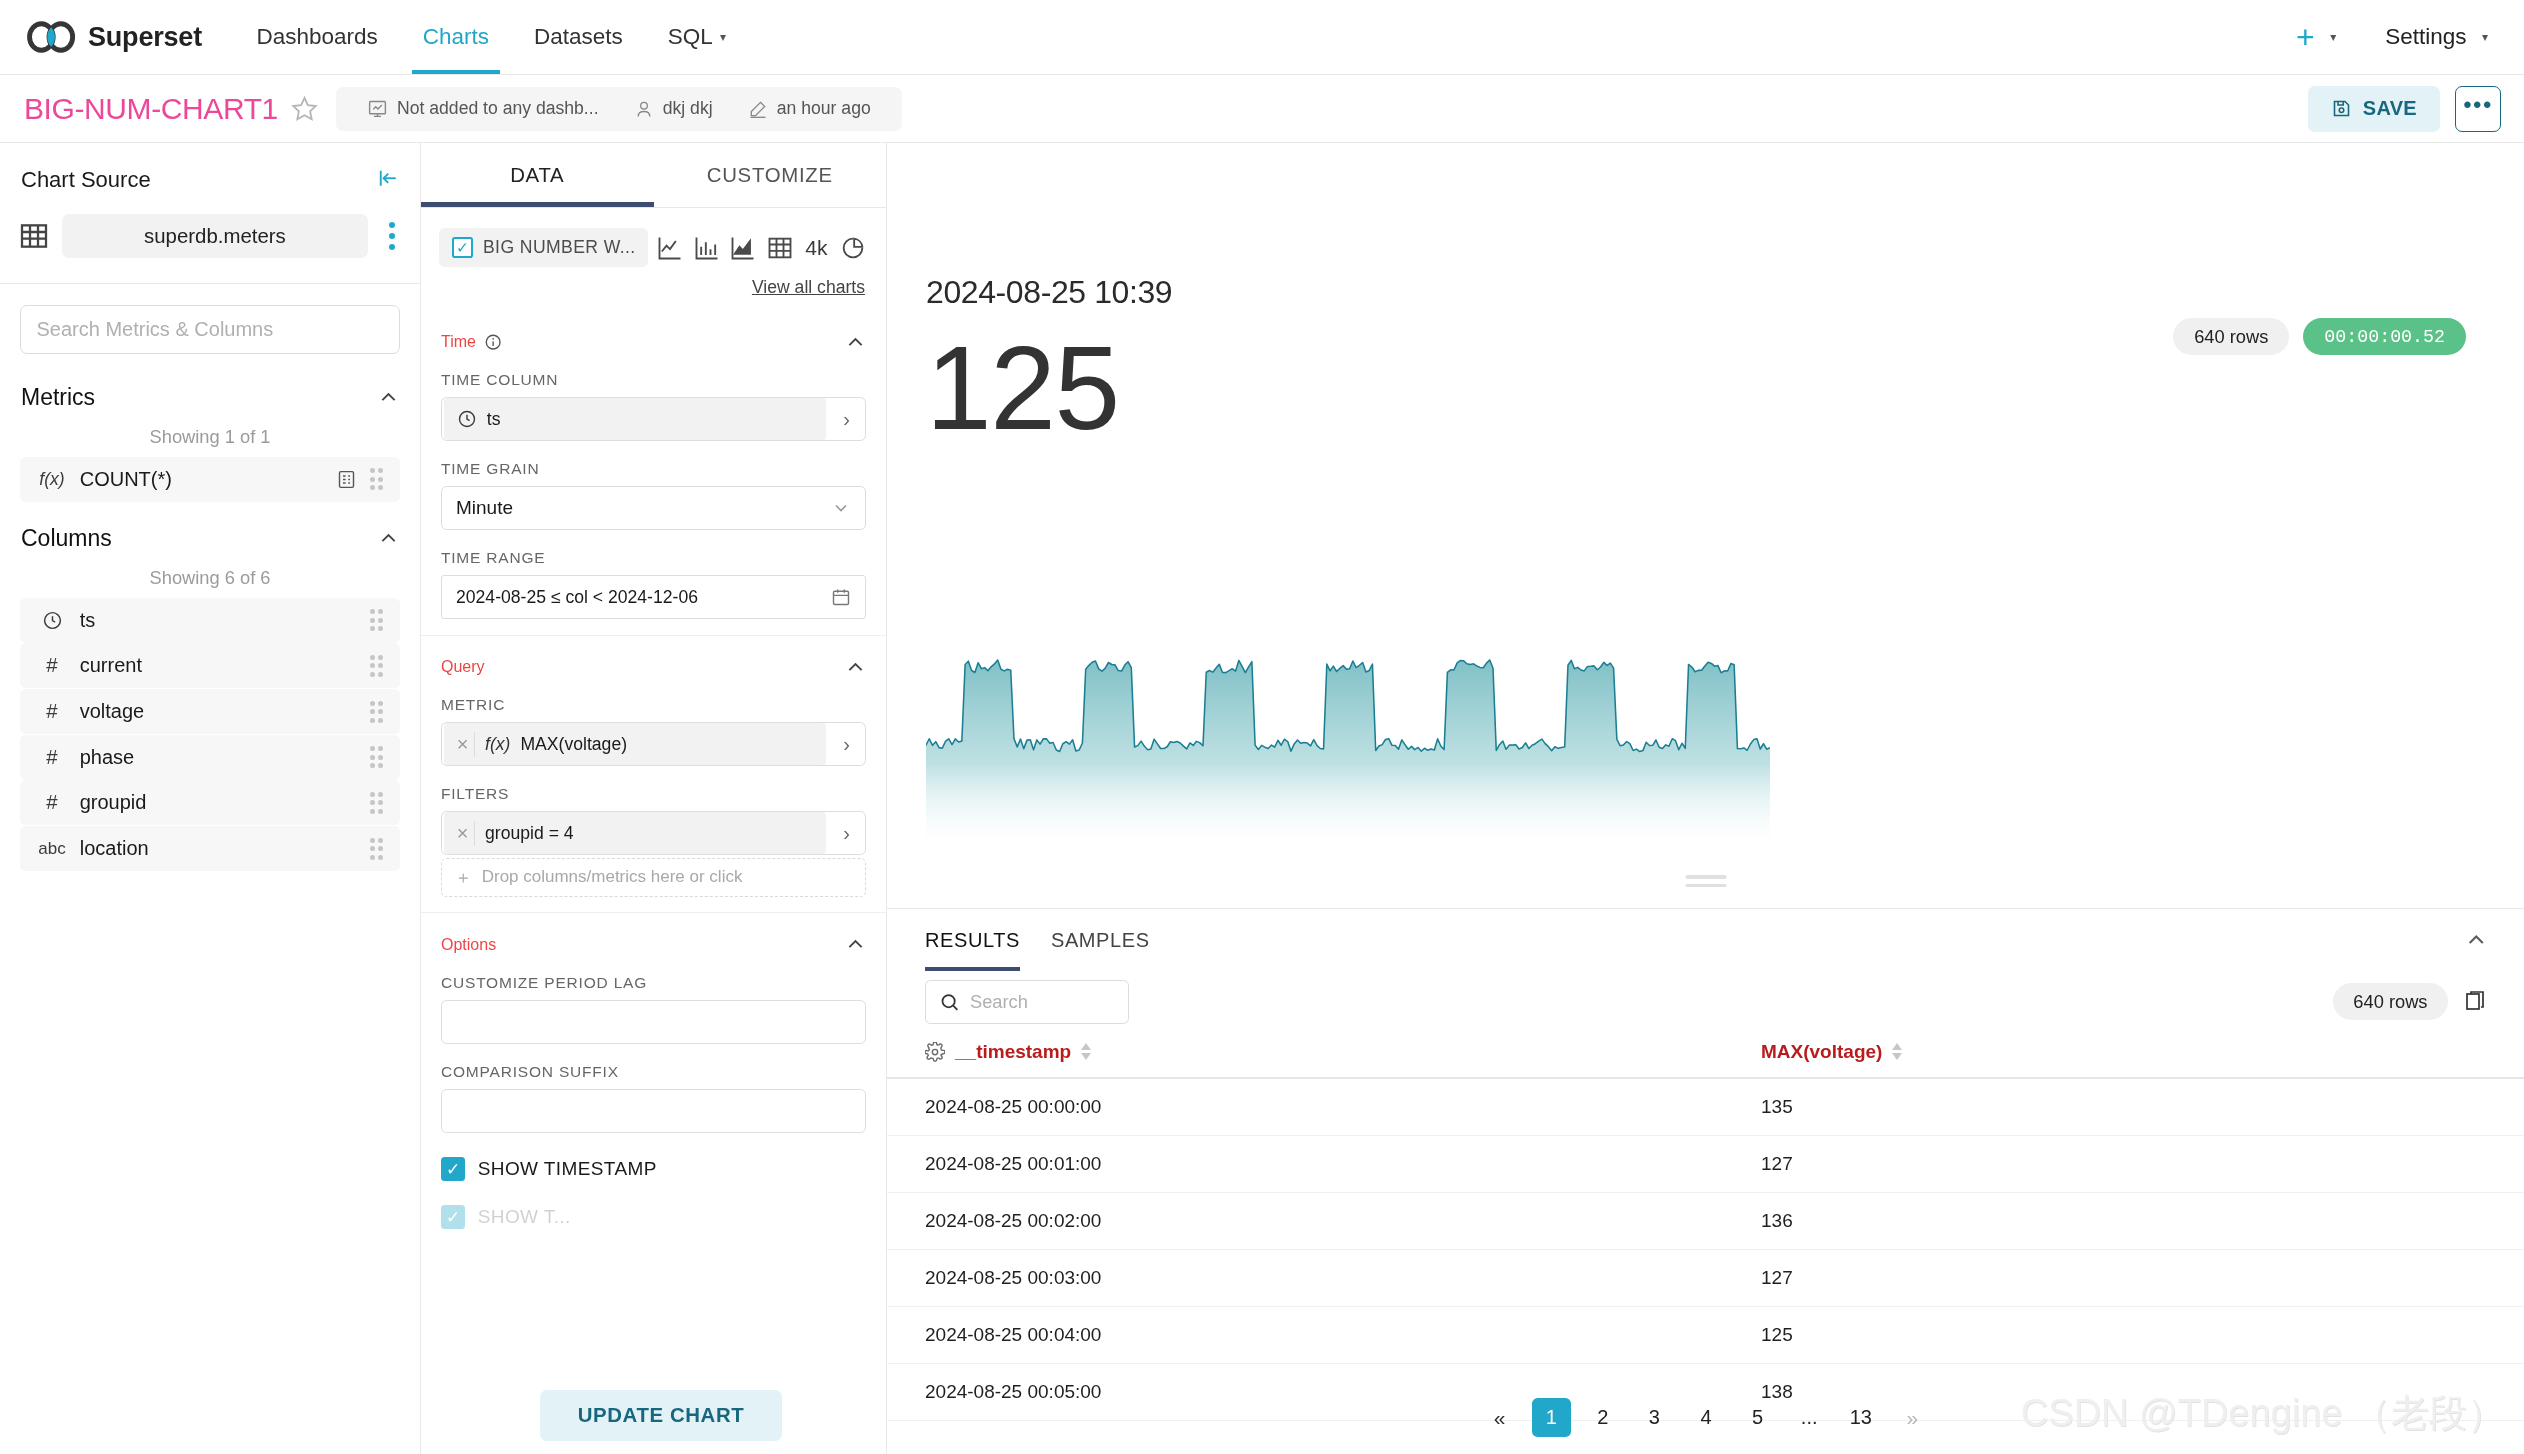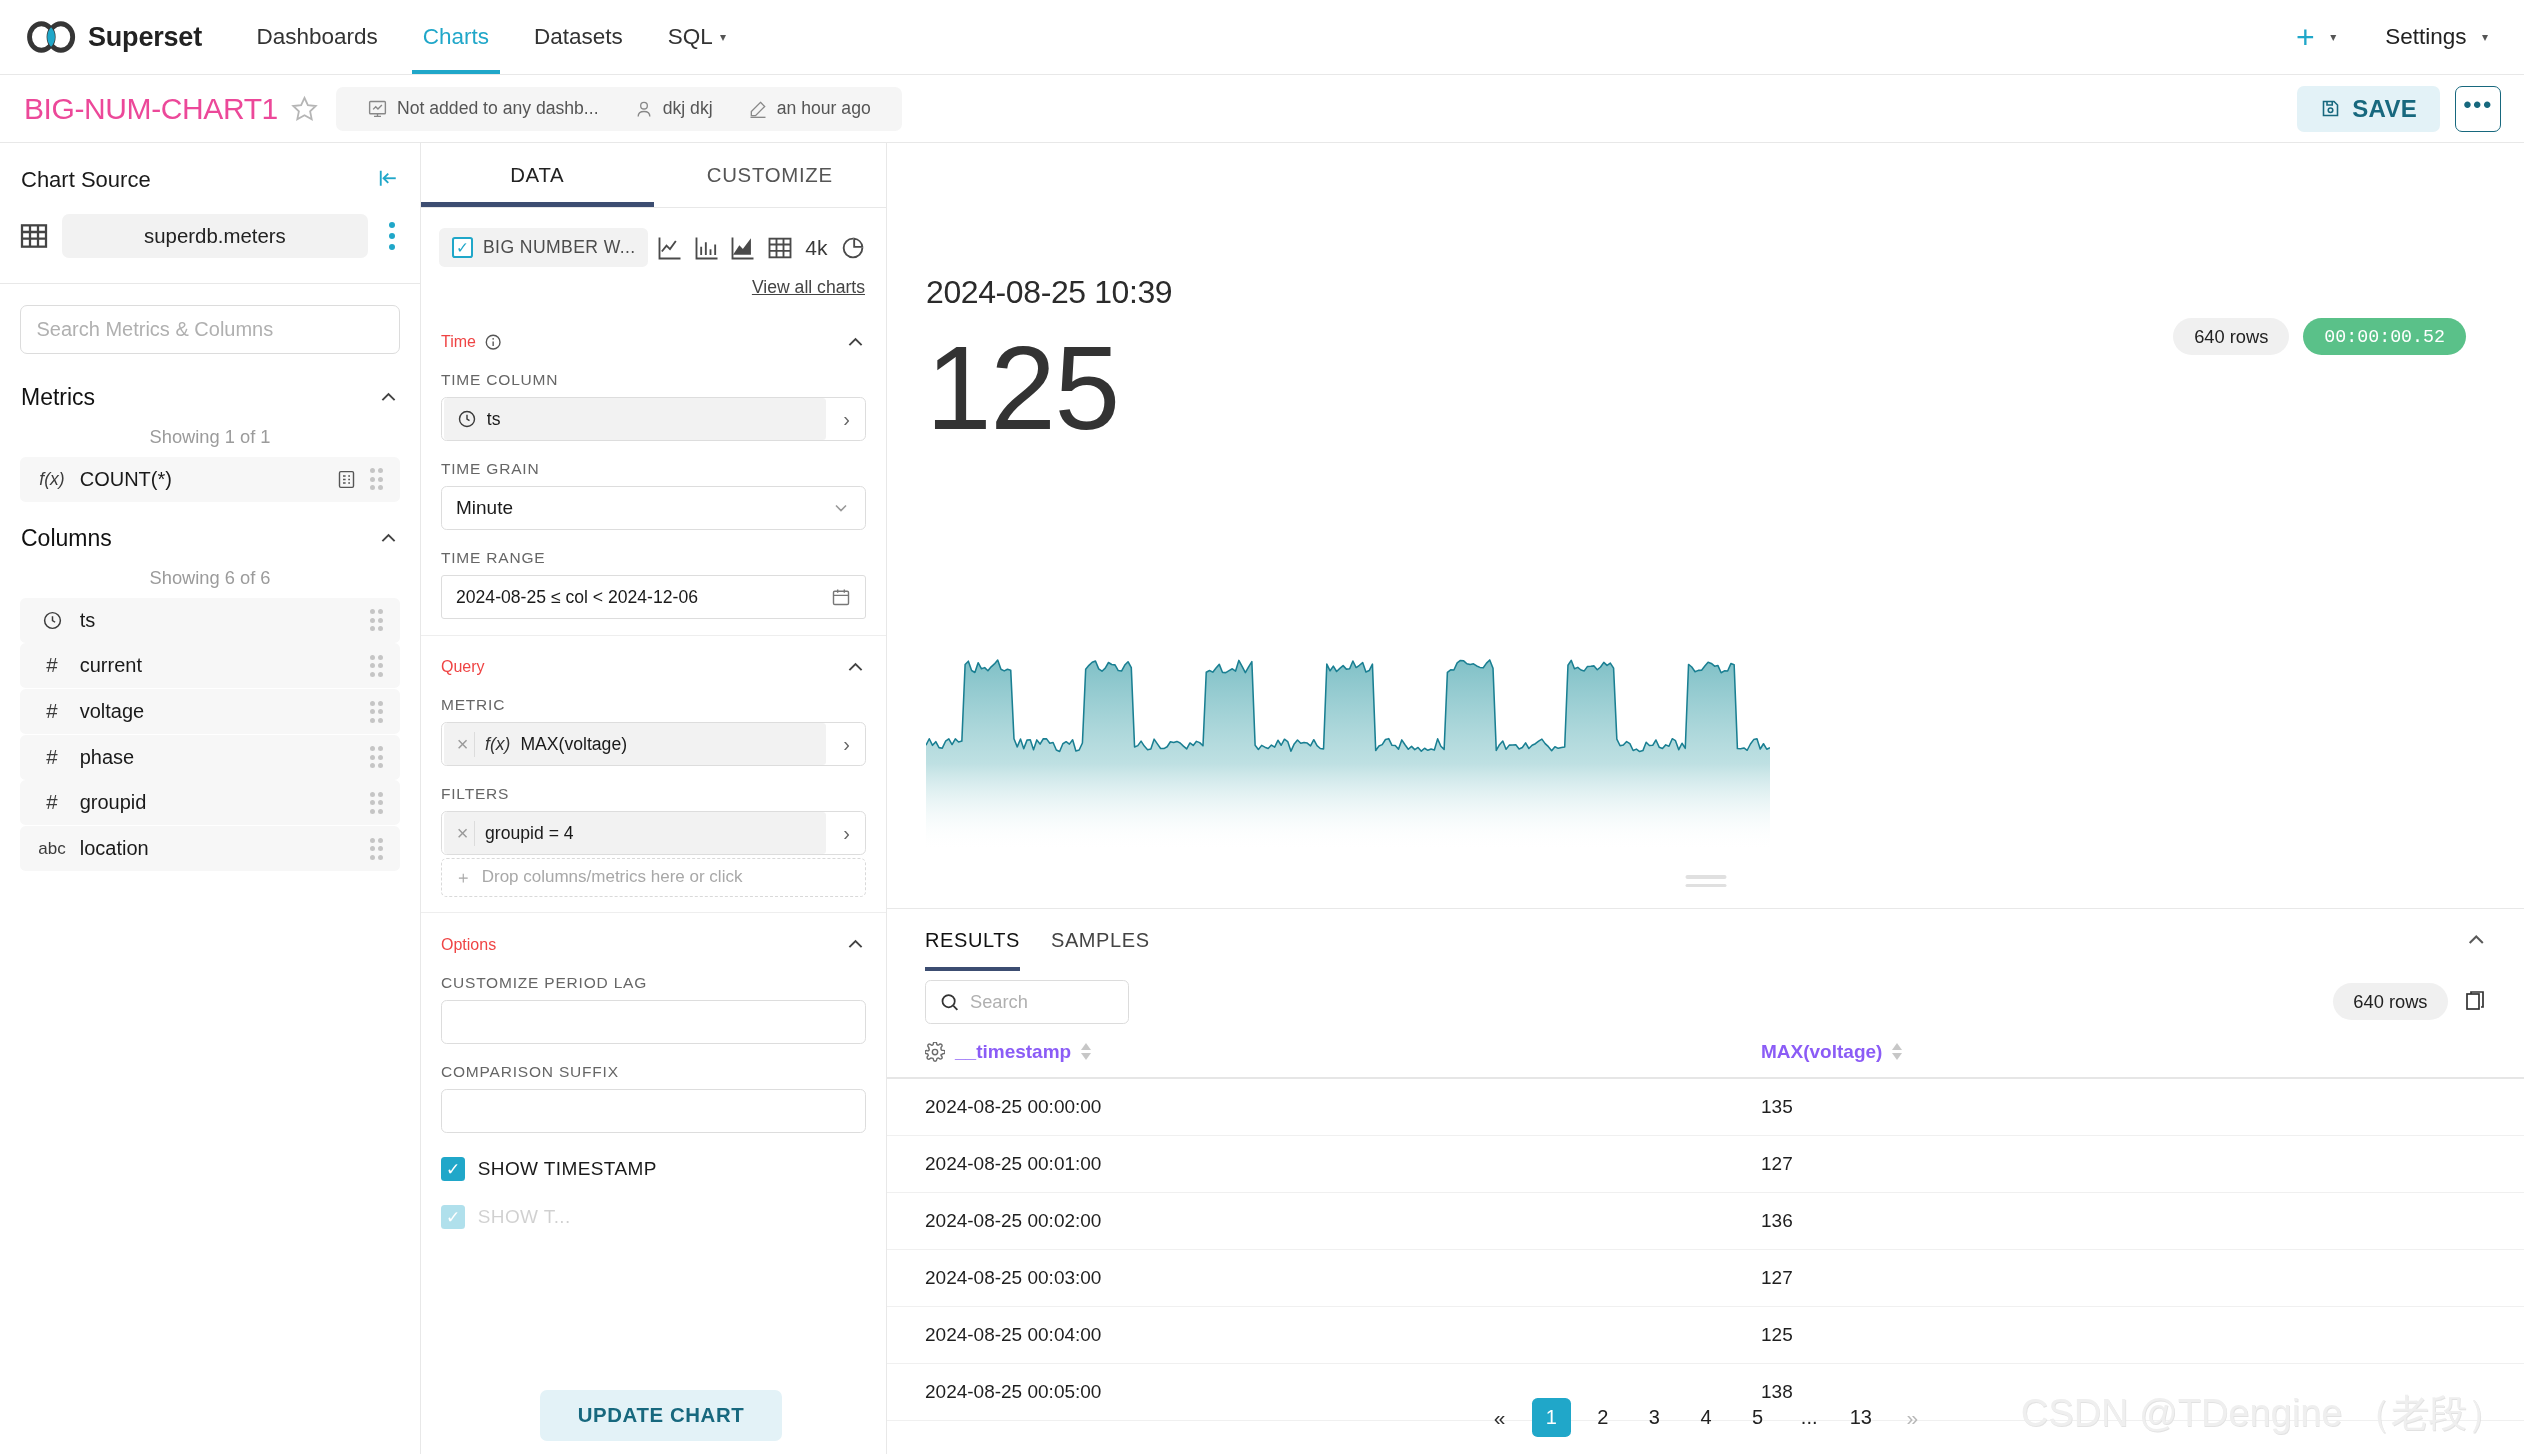--- a/index.html
+++ b/index.html
@@ -51,21 +51,21 @@
   .meta-pill {
     margin-left: 18.3px; background: #f5f5f5; border-radius: 7px;
     height: 44px; display: flex; align-items: center; padding: 0 17px; gap: 7px;
   }
   .meta-chunk { display: flex; align-items: center; gap: 9.2px; padding: 0 14px; }
   .meta-text { font-size: 17.6px; color: #555; white-space: nowrap; }
   .header-right { margin-left: auto; display: flex; align-items: center; gap: 15.5px; }
   .save-btn {
     background: #e3f2f7; color: #17687e; border: none; border-radius: 7px;
     height: 46px; padding: 0 22.5px; display: flex; align-items: center; gap: 11.3px;
-    font-size: 24px; font-weight: 700; cursor: pointer; letter-spacing: 0.3px;
+    font-size: 20px; font-weight: 700; cursor: pointer; letter-spacing: 0.3px;
   }
   .more-btn {
     width: 46px; height: 46px; border: 1.4px solid #17687e; border-radius: 7px;
     display: flex; align-items: center; justify-content: center; cursor: pointer;
     color: #17687e; font-size: 24px; letter-spacing: 1.4px; line-height: 7px; padding-bottom: 8.5px;
   }
 
   
   .body-row { flex: 1; display: flex; min-height: 0; }
 
@@ -262,21 +262,21 @@
   .res-search-icon { position: absolute; left: 14px; top: 50%; transform: translateY(-50%); color: #333; }
   .res-toolbar-right { margin-left: auto; display: flex; align-items: center; gap: 15.5px; }
   .res-rows-badge {
     background: #f0f0f0; border-radius: 25px; height: 37px; padding: 0 20px;
     display: flex; align-items: center; font-size: 18.3px; color: #222;
   }
   .copy-icon { color: #333; cursor: pointer; }
 
   .res-table { margin-top: 17px; width: 100%; border-collapse: collapse; table-layout: fixed; }
   .res-table th {
-    text-align: left; font-size: 19px; font-weight: 700; color: #8b5cf6;
+    text-align: left; font-size: 19px; font-weight: 700; color: #b91c1c;
     padding: 0 0 14px 0; border-bottom: 2.1px solid #e6e6e6;
   }
   .th-inner { display: flex; align-items: center; gap: 10px; }
   .gear-icon { color: #6a6a6a; }
   .sort-icon { display: flex; flex-direction: column; gap: 2.1px; opacity: .55; }
   .sort-icon i { width: 0; height: 0; border-left: 5.6px solid transparent; border-right: 5.6px solid transparent; display:block; }
   .sort-icon i.up { border-bottom: 7px solid #9a9a9a; }
   .sort-icon i.dn { border-top: 7px solid #9a9a9a; }
   .res-table td {
     font-size: 19px; color: #1f1f1f; padding: 17px 0; border-bottom: 1.4px solid #f0f0f0;

